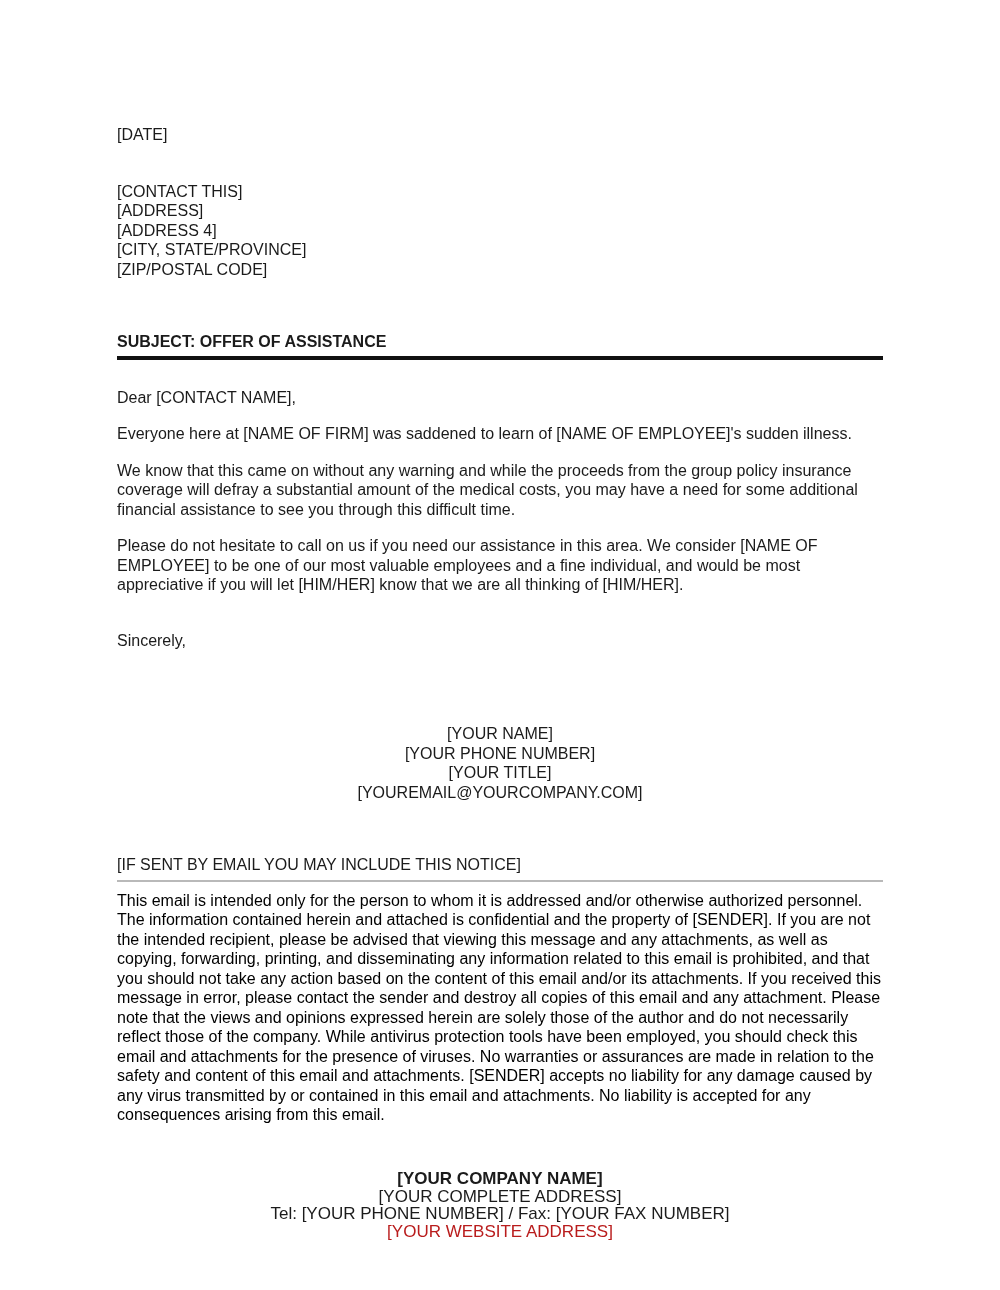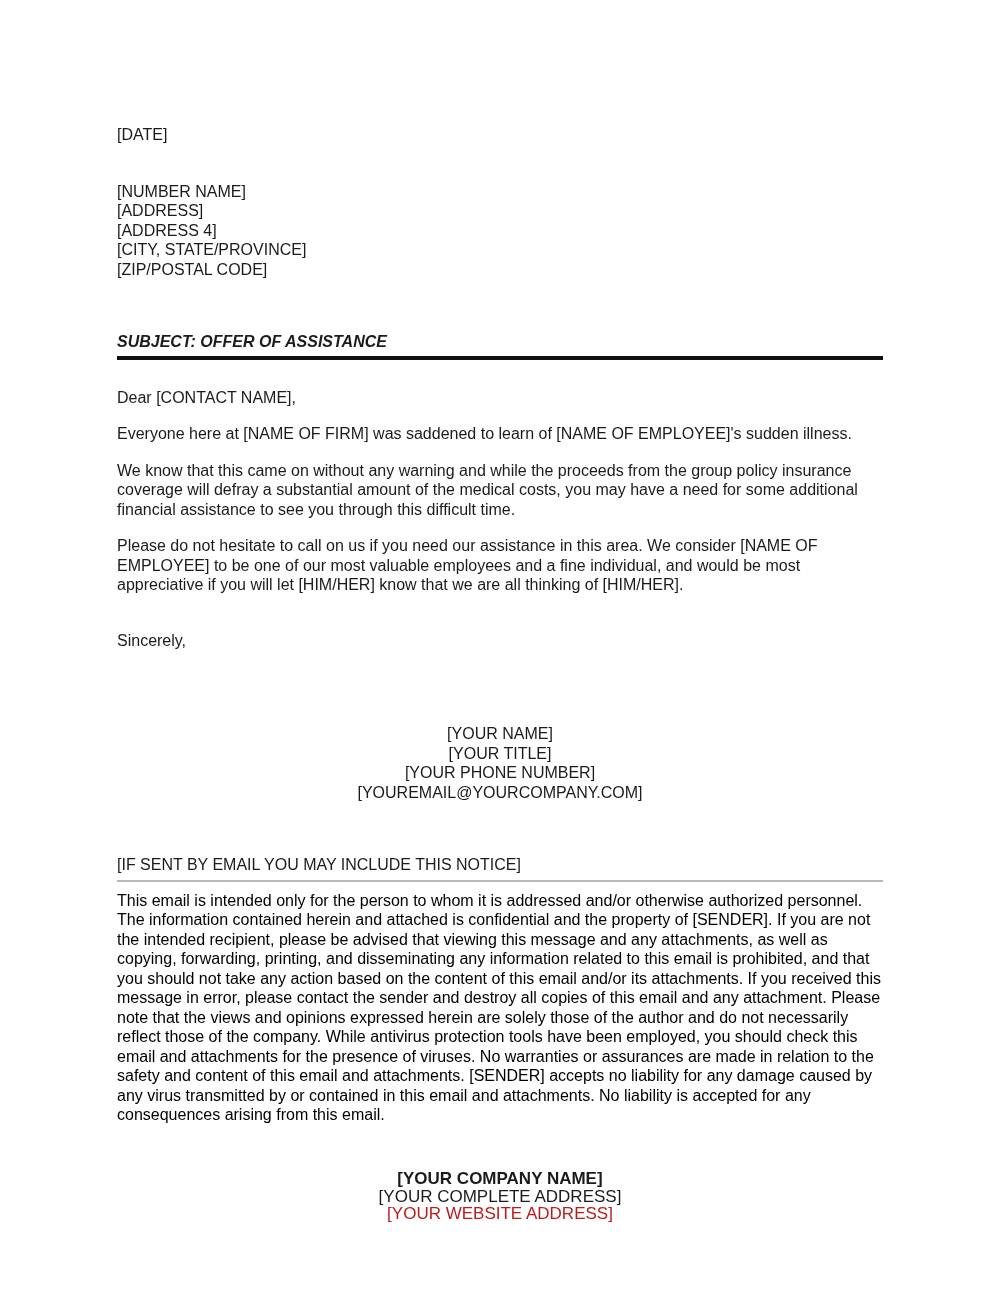--- a/index.html
+++ b/index.html
@@ -12,21 +12,21 @@
     background: #ffffff;
     font-family: "Liberation Sans", sans-serif;
     font-size: 16px;
     line-height: 19.5px;
     color: #1b1b1b;
     padding: 118px 117px 0 117px;
     overflow: hidden;
   }
   .date-line { margin-bottom: 37px; }
   .recipient-block { margin-bottom: 53px; }
-  .subject-line { font-weight: bold; margin-bottom: 4px; font-style: italic; }
+  .subject-line { font-weight: bold; margin-bottom: 4px; }
   .rule-dark {
     border: none;
     height: 4px;
     background: #111111;
     margin: 0 0 28px 0;
   }
   .salutation { margin-bottom: 17px; }
   .body-paragraph { margin-bottom: 17px; }
   .closing { margin-top: 36px; }
   .signature-block { margin-top: 74px; text-align: center; }
@@ -56,48 +56,49 @@
   }
 </style>
 </head>
 <body>
 
 <div class="page">
 
   <p class="date-line">[DATE]</p>
 
   <div class="recipient-block">
-    <div>[NUMBER NAME]</div>
+    <div>[CONTACT THIS]</div>
     <div>[ADDRESS]</div>
     <div>[ADDRESS 4]</div>
     <div>[CITY, STATE/PROVINCE]</div>
     <div>[ZIP/POSTAL CODE]</div>
   </div>
 
   <p class="subject-line">SUBJECT: OFFER OF ASSISTANCE</p>
   <hr class="rule-dark">
 
   <p class="salutation">Dear [CONTACT NAME],</p>
 
   <p class="body-paragraph">Everyone here at [NAME OF FIRM] was saddened to learn of [NAME OF EMPLOYEE]'s sudden illness.</p>
   <p class="body-paragraph">We know that this came on without any warning and while the proceeds from the group policy insurance coverage will defray a substantial amount of the medical costs, you may have a need for some additional financial assistance to see you through this difficult time.</p>
   <p class="body-paragraph">Please do not hesitate to call on us if you need our assistance in this area. We consider [NAME OF EMPLOYEE] to be one of our most valuable employees and a fine individual, and would be most appreciative if you will let [HIM/HER] know that we are all thinking of [HIM/HER].</p>
 
   <p class="closing">Sincerely,</p>
 
   <div class="signature-block">
     <div>[YOUR NAME]</div>
+    <div>[YOUR PHONE NUMBER]</div>
     <div>[YOUR TITLE]</div>
-    <div>[YOUR PHONE NUMBER]</div>
     <div>[YOUREMAIL@YOURCOMPANY.COM]</div>
   </div>
 
   <p class="notice-header">[IF SENT BY EMAIL YOU MAY INCLUDE THIS NOTICE]</p>
   <hr class="rule-light">
   <p class="notice-body">This email is intended only for the person to whom it is addressed and/or otherwise authorized personnel. The information contained herein and attached is confidential and the property of [SENDER]. If you are not the intended recipient, please be advised that viewing this message and any attachments, as well as copying, forwarding, printing, and disseminating any information related to this email is prohibited, and that you should not take any action based on the content of this email and/or its attachments. If you received this message in error, please contact the sender and destroy all copies of this email and any attachment. Please note that the views and opinions expressed herein are solely those of the author and do not necessarily reflect those of the company. While antivirus protection tools have been employed, you should check this email and attachments for the presence of viruses. No warranties or assurances are made in relation to the safety and content of this email and attachments. [SENDER] accepts no liability for any damage caused by any virus transmitted by or contained in this email and attachments. No liability is accepted for any consequences arising from this email.</p>
 
   <footer class="letter-footer">
     <div class="footer-company">[YOUR COMPANY NAME]</div>
     <div>[YOUR COMPLETE ADDRESS]</div>
+    <div>Tel: [YOUR PHONE NUMBER] / Fax: [YOUR FAX NUMBER]</div>
     <div><a class="footer-link">[YOUR WEBSITE ADDRESS]</a></div>
   </footer>
 
 </div>
 
 </body></html>

